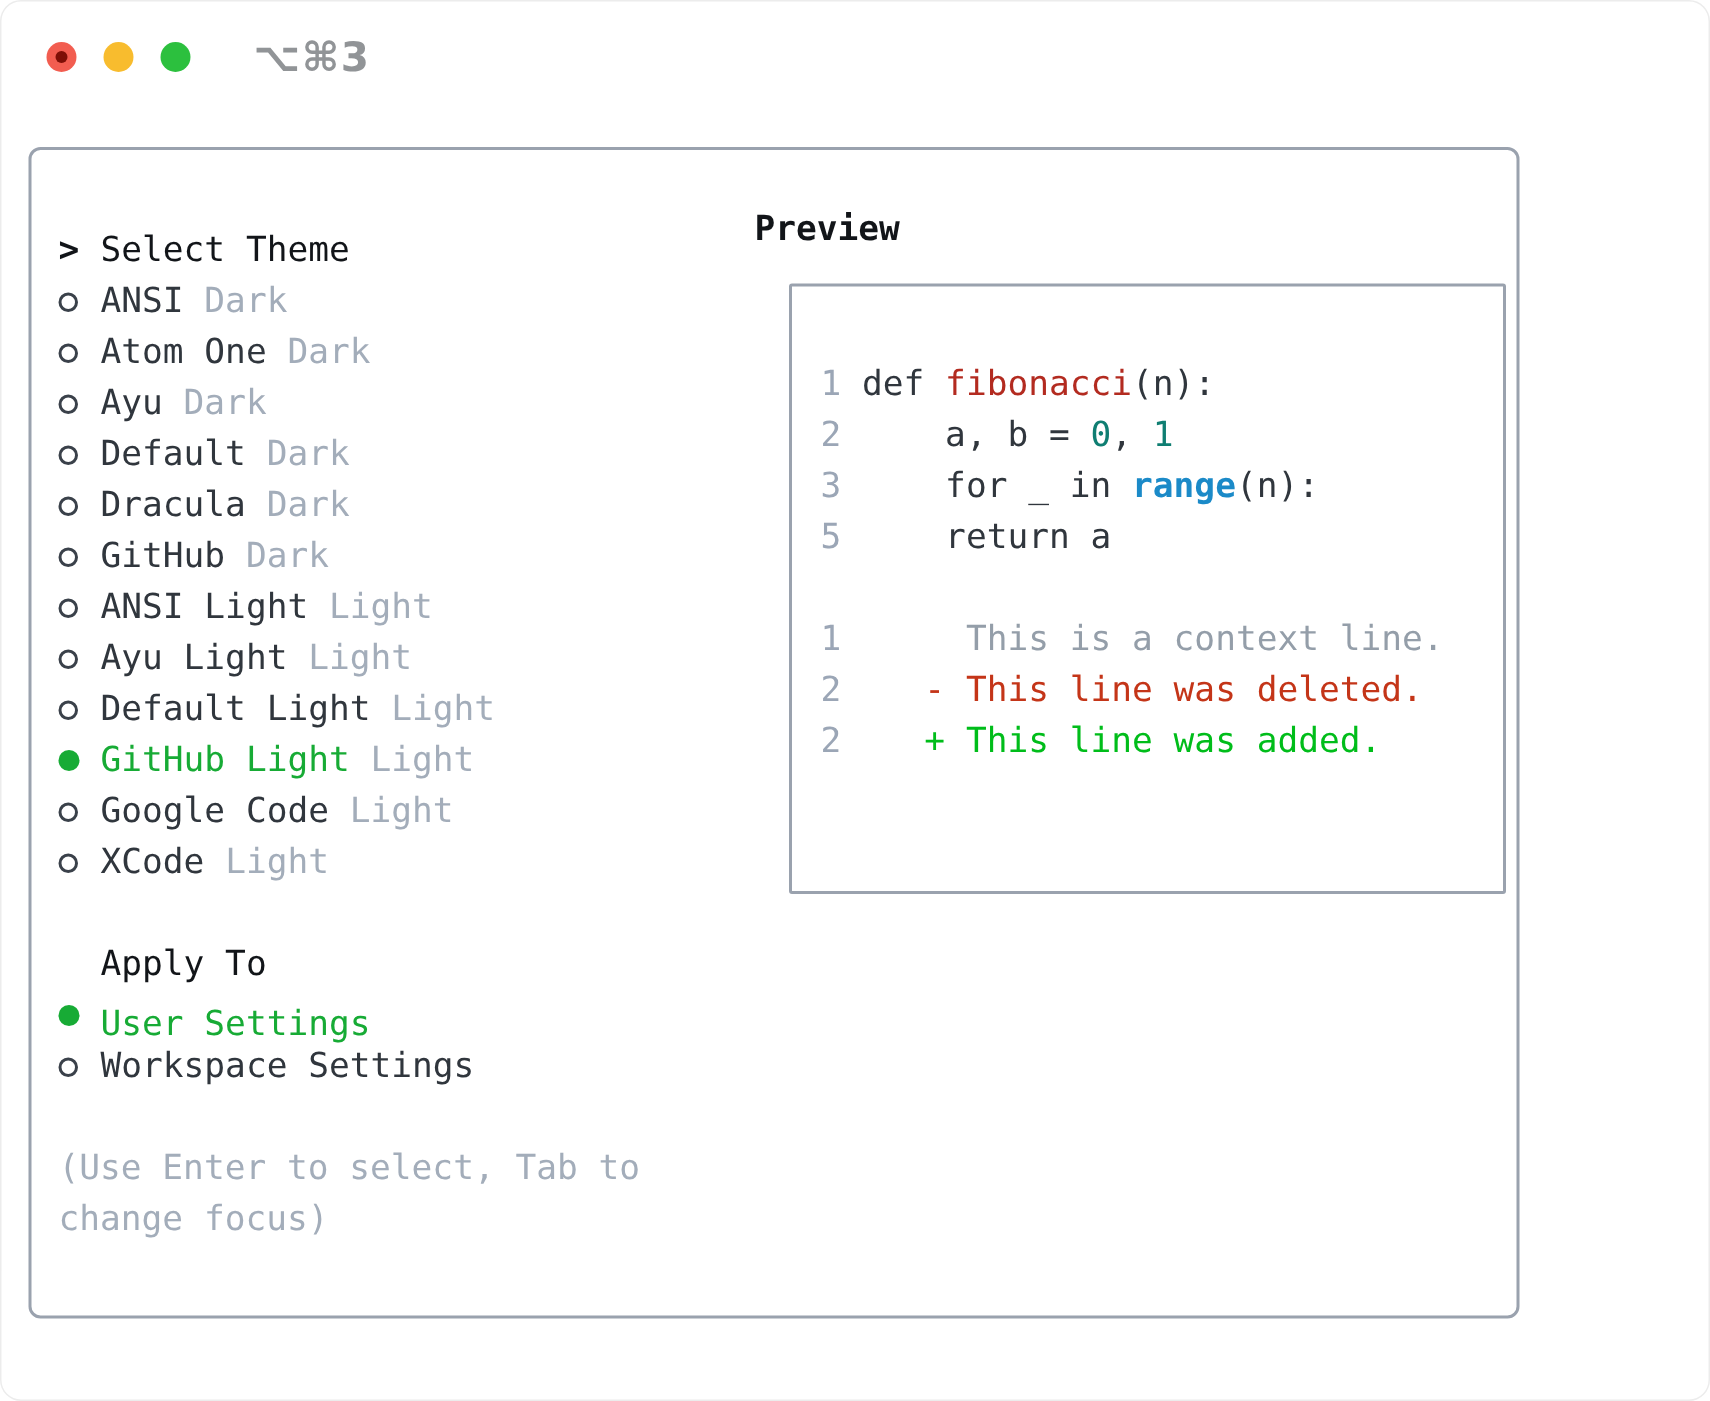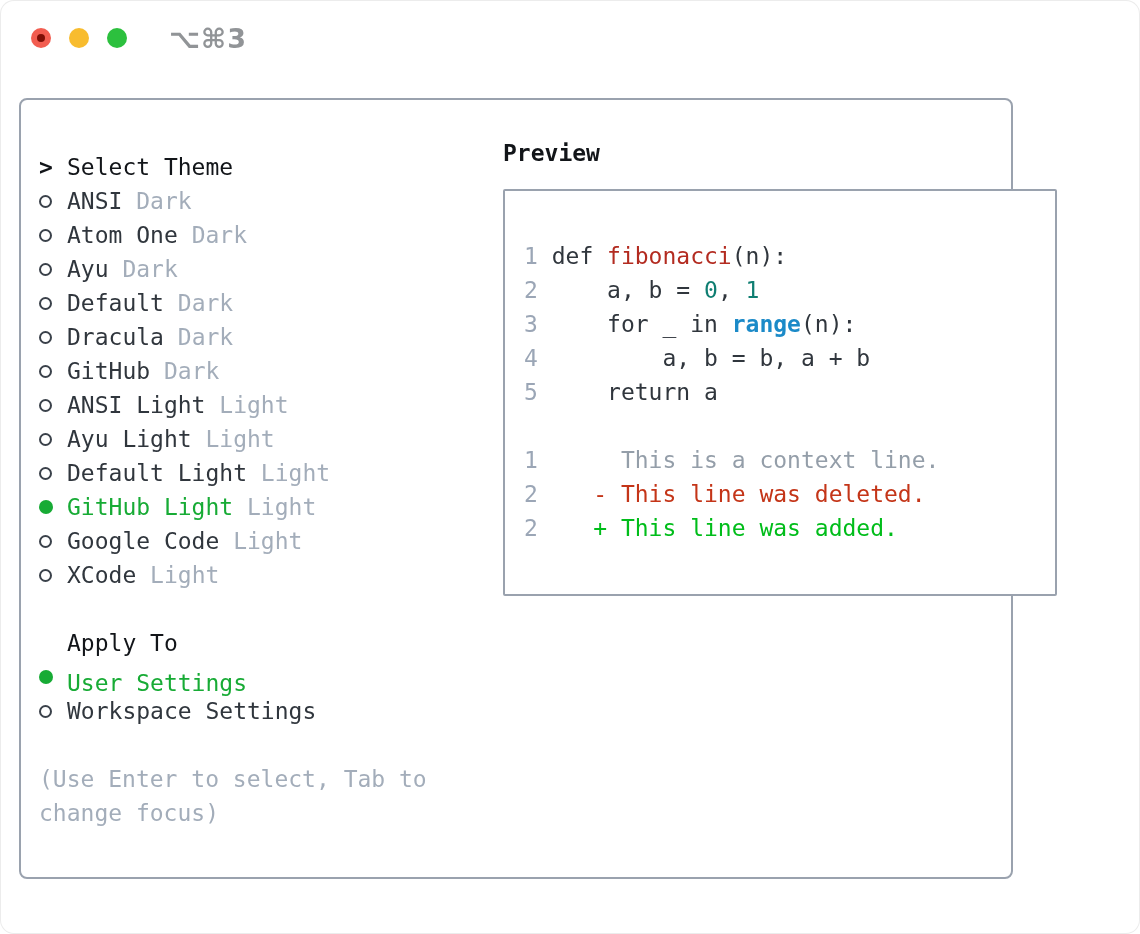--- a/index.html
+++ b/index.html
@@ -50,23 +50,23 @@
   .variant{color:var(--text_muted,#a3adba);margin-left:1ch;}
   .subtitle{color:var(--text_title,#121519);margin-left:28px;}
   .option-label{color:var(--text_dark,#30363d);}
   .item.selected .option-label{color:var(--selected_green,#17ab35);margin-top:12px;}
   .hint{margin-top:34px;color:var(--text_muted,#a3adba);}
   .hint div{height:34px;line-height:34px;white-space:pre;}
   
   .right-col{position:absolute;left:482px;top:36px;}
   .preview-title{font-weight:bold;color:var(--text_title,#121519);}
   .preview-box{
-    margin-top:19px;width:554px;height:407px;
+    margin-top:19px;width:478px;height:407px;
     border:2px solid var(--border,#9aa2ae);border-radius:2px;background:#fff;
-    padding:48px 0 0 19px;overflow:hidden;
+    padding:48px 0 0 19px;overflow:hidden;margin-left:23px;
   }
   .pline{height:34px;line-height:34px;white-space:pre;}
   .ln{display:inline-block;width:1ch;margin-right:1ch;color:var(--line_number,#9ba6b6);}
   .c-plain{color:var(--text_dark,#30363d);}
   .c-func{color:var(--func_red,#b32b20);}
   .c-builtin{color:var(--builtin_blue,#1b8ac8);font-weight:bold;}
   .c-num{color:var(--number_teal,#0f7e72);}
   .c-context{color:var(--context_gray,#949ea9);}
   .c-deleted{color:var(--deleted_red,#c43518);}
   .c-added{color:var(--added_green,#00bd1a);}
@@ -177,21 +177,20 @@
 
     <div class="right-col">
       <div class="row">
         <span class="preview-title">Preview</span>
       </div>
 
       <div class="preview-box">
         <div class="pline"><span class="ln">1</span><span class="c-plain">def </span><span class="c-func">fibonacci</span><span class="c-plain">(n):</span></div>
         <div class="pline"><span class="ln">2</span><span class="c-plain">    a, b = </span><span class="c-num">0</span><span class="c-plain">, </span><span class="c-num">1</span></div>
         <div class="pline"><span class="ln">3</span><span class="c-plain">    for _ in </span><span class="c-builtin">range</span><span class="c-plain">(n):</span></div>
-        <div class="pline"><span class="ln">4</span><span class="c-plain">        a, b = b, a + b</span></div>
         <div class="pline"><span class="ln">5</span><span class="c-plain">    return a</span></div>
 
         <div class="pline"></div>
 
         <div class="pline"><span class="ln">1</span><span class="c-context">     This is a context line.</span></div>
         <div class="pline"><span class="ln">2</span><span class="c-deleted">   - This line was deleted.</span></div>
         <div class="pline"><span class="ln">2</span><span class="c-added">   + This line was added.</span></div>
       </div>
     </div>
 

